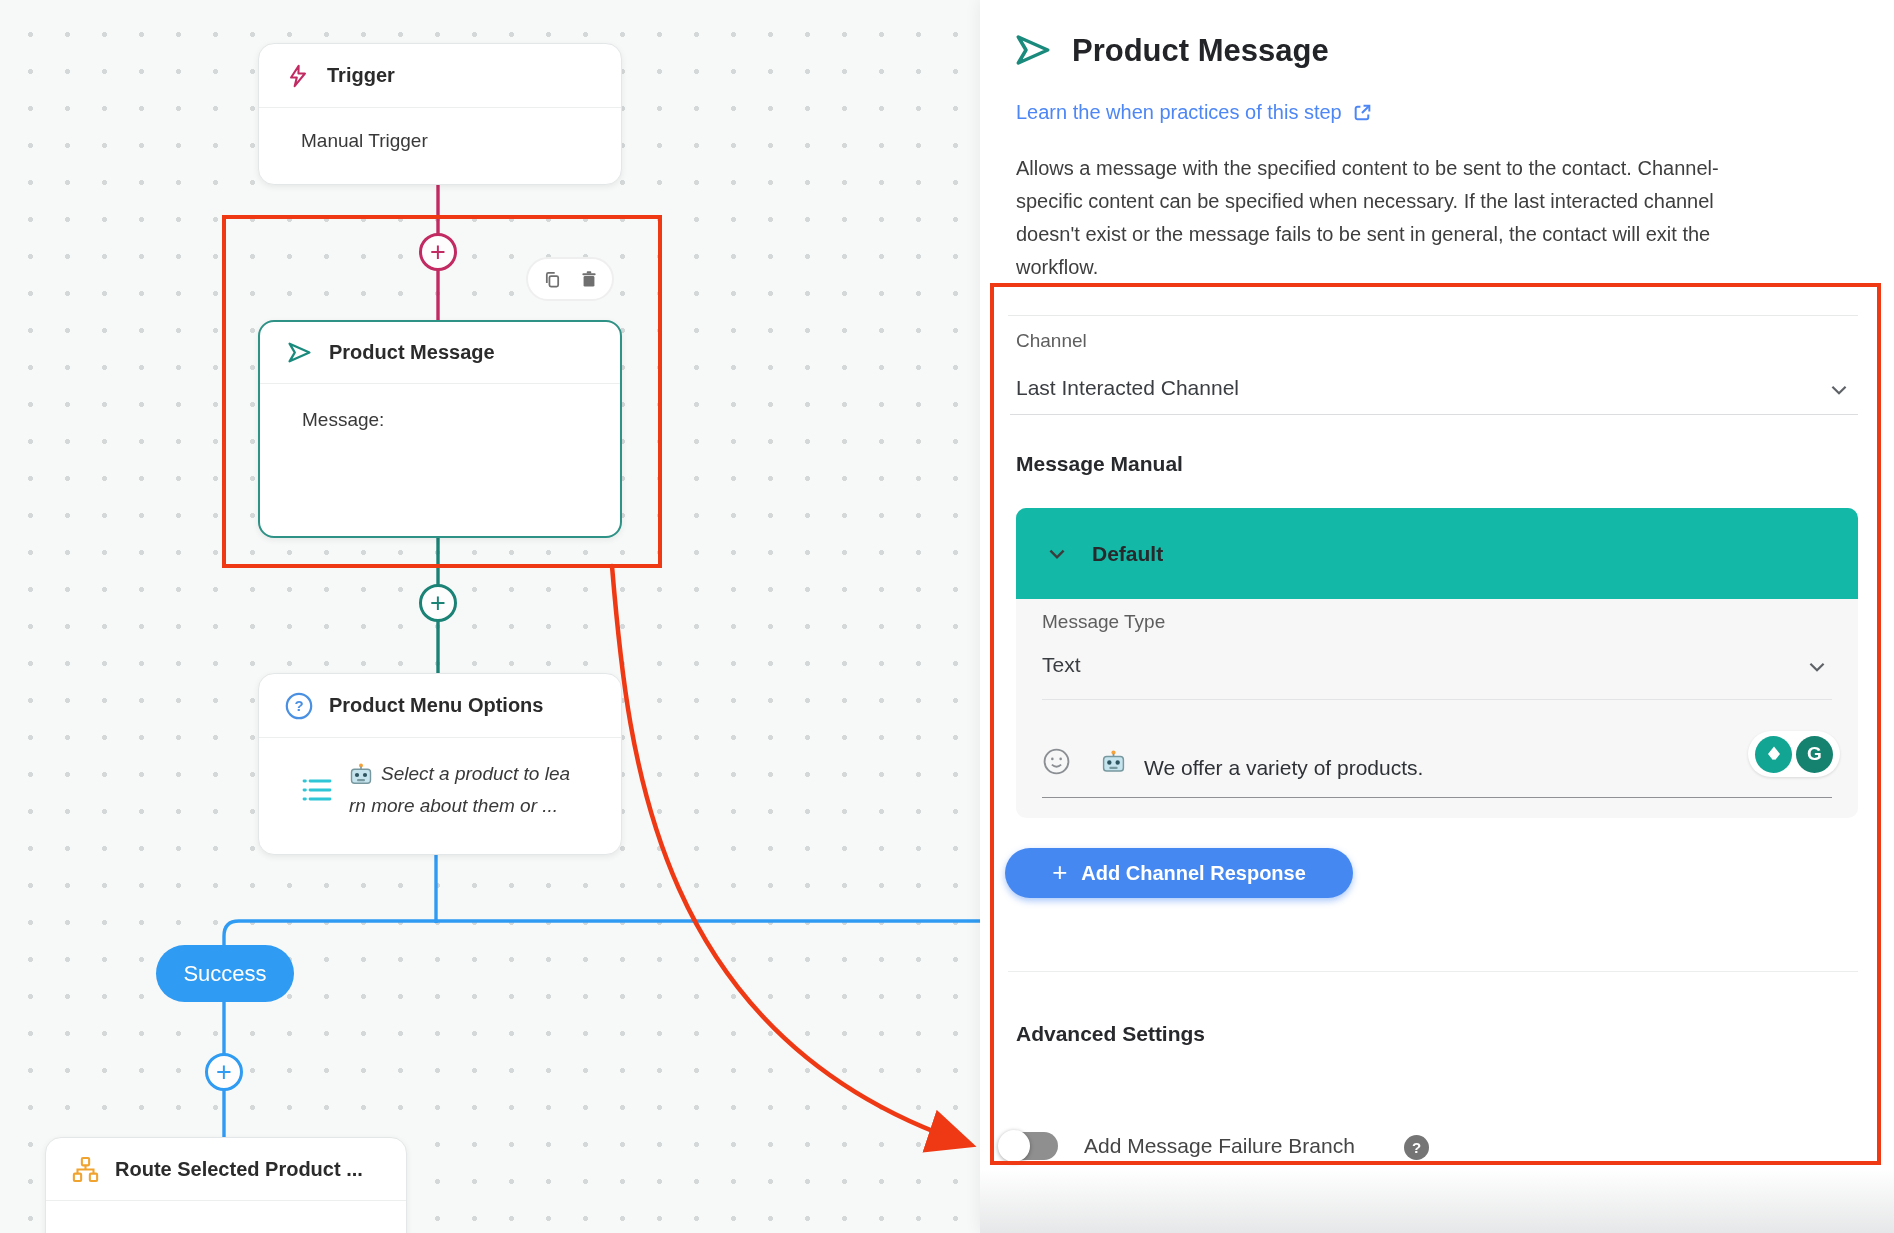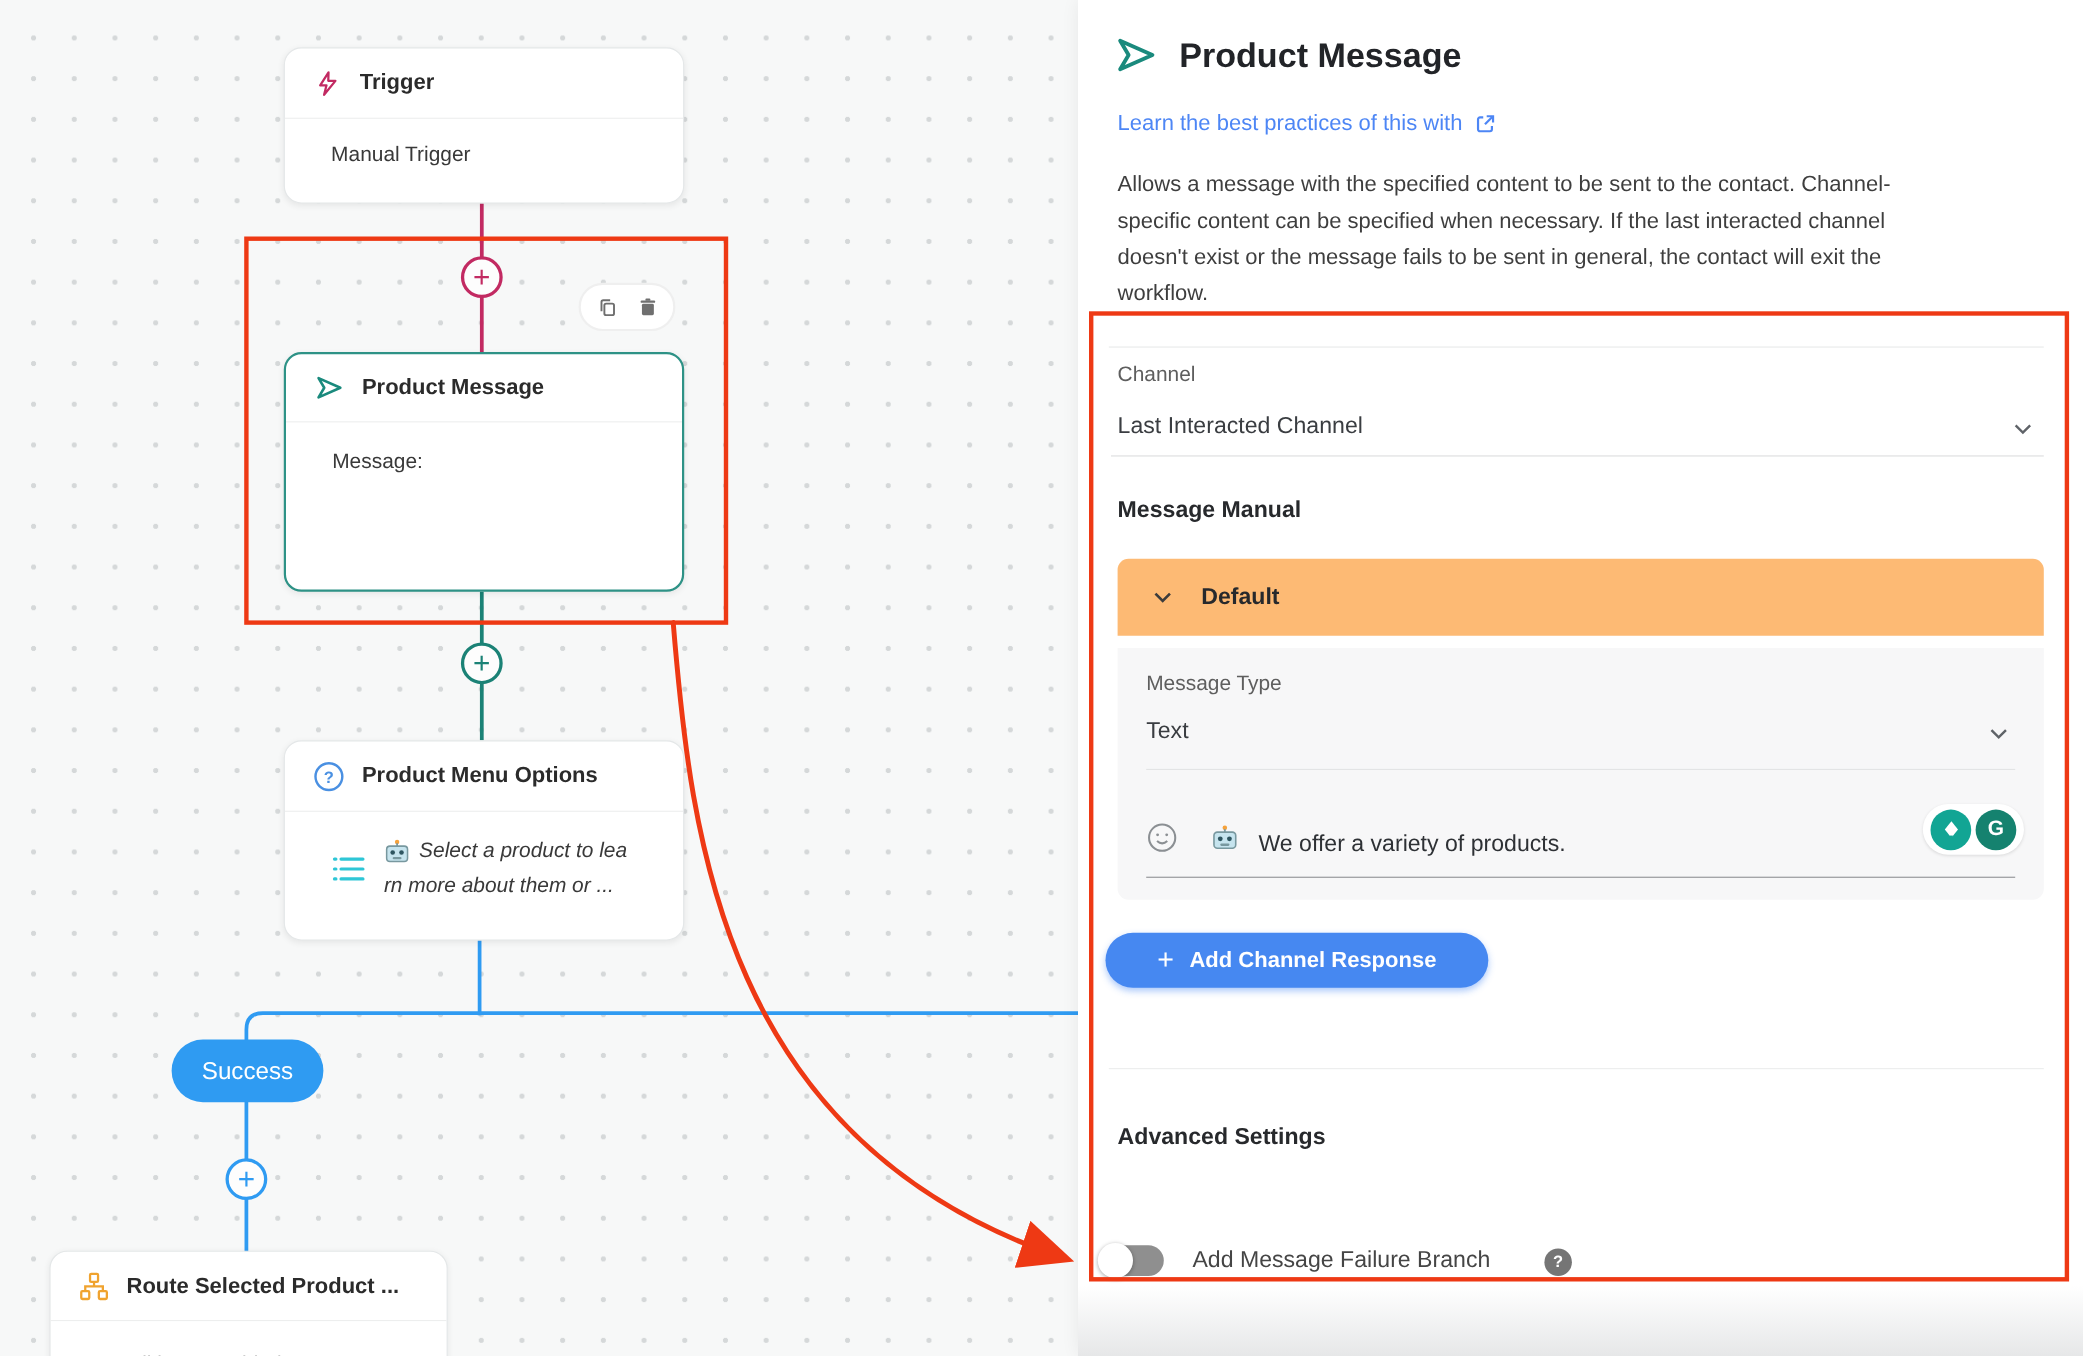--- a/index.html
+++ b/index.html
@@ -45,21 +45,21 @@
   .abs { position:absolute; }
   #panel-title { left:92px; top:33px; font-size:31px; font-weight:700; color:#222428; }
   #learn-link { left:36px; top:101px; font-size:20px; color:#4D86F5; display:flex;
     align-items:center; gap:10px; cursor:pointer; text-decoration:none; }
   .desc-line { left:36px; width:800px; font-size:20px; color:#3E3E3E; line-height:33px; }
   .field-label { font-size:19px; color:#5E5E5E; }
   .field-value { font-size:21px; color:#3A3D41; }
   .panel-heading { font-size:21px; font-weight:700; color:#27292C; }
   .hr { position:absolute; height:0; border-top:1px solid #E8EAEA; }
 
-  #default-bar { left:36px; top:508px; width:842px; height:70px; background:#fdba74;
+  #default-bar { left:36px; top:508px; width:842px; height:91px; background:#14b8a6;
     border-radius:10px 10px 0 0; display:flex; align-items:center; gap:24px; padding:0 30px;
     cursor:pointer; z-index:2; }
   #accordion-body { left:36px; top:589px; width:842px; height:229px; background:#F7F7F8;
     border-radius:0 0 10px 10px; }
   #message-row { position:absolute; left:0px; top:148px; width:842px; height:48px;
     display:flex; align-items:center; padding:0 26px; gap:18px; }
   #assist-pill { position:absolute; right:18px; top:142px; width:92px; height:46px; background:#fff;
     border-radius:24px; display:flex; align-items:center; justify-content:center; gap:4px;
     box-shadow:0 1px 3px rgba(0,0,0,.12); }
   .assist-circle { width:37px; height:37px; border-radius:50%; display:flex; align-items:center;
@@ -225,21 +225,21 @@
   <div id="panel">
 
     <span class="abs" style="left:33px; top:30px;">
       <svg width="40" height="40" viewBox="0 0 24 24" fill="none" stroke="#1A8A7D" stroke-width="2.1" stroke-linejoin="round">
         <path d="M3.2,4.2 L20.8,12 L3.2,19.8 L7.8,12 Z"></path>
       </svg>
     </span>
     <div class="abs" id="panel-title">Product Message</div>
 
     <a class="abs" id="learn-link">
-      <span>Learn the best practices of this with</span>
+      <span>Learn the when practices of this step</span>
       <span>
         <svg width="21" height="21" viewBox="0 0 20 20" fill="none" stroke="#4D86F5" stroke-width="1.9">
           <path d="M8,4.5 H5.2 A1.7,1.7 0 0 0 3.5,6.2 V14.8 A1.7,1.7 0 0 0 5.2,16.5 H13.8 A1.7,1.7 0 0 0 15.5,14.8 V12"></path>
           <path d="M11,3.5 H16.5 V9"></path>
           <path d="M16.2,3.8 L9.5,10.5"></path>
         </svg>
       </span>
     </a>
 
     <div class="abs desc-line" style="top:152px;">Allows a message with the specified content to be sent to the contact. Channel-</div>

